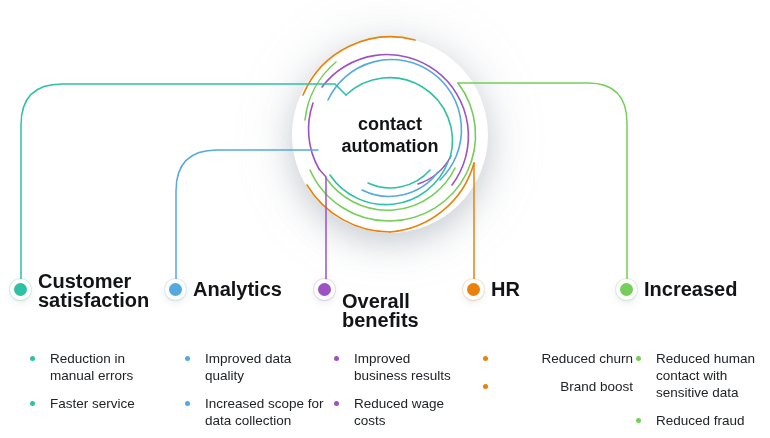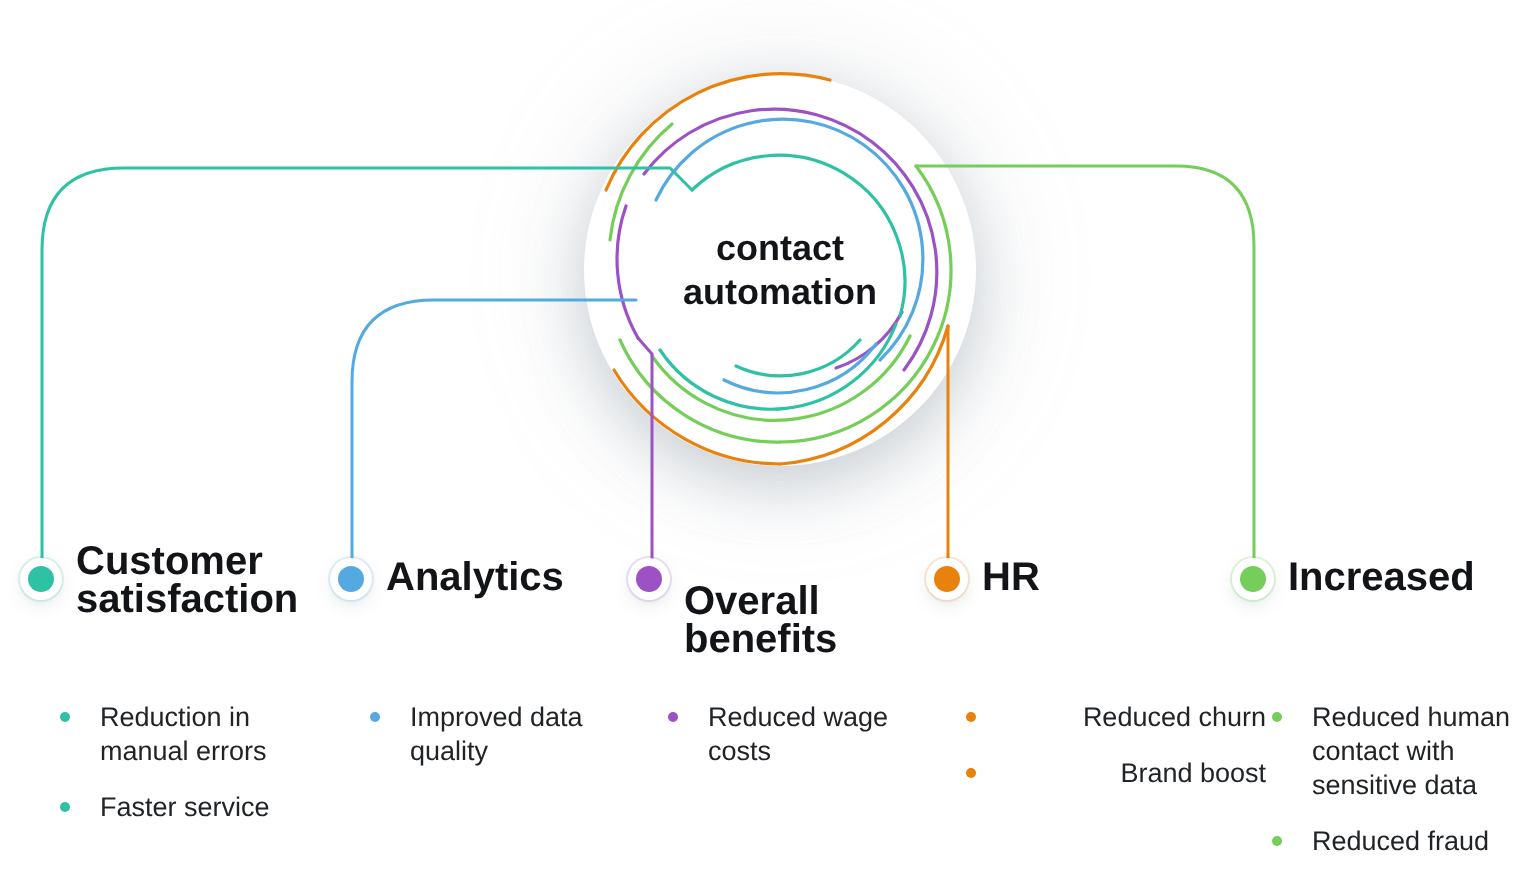--- a/index.html
+++ b/index.html
@@ -111,27 +111,29 @@
       <li>Reduction in manual errors</li>
       <li>Faster service</li>
     </ul>
   </div>
 
   <div class="section s1">
     <span class="knob"></span>
     <div class="sec-title title-1line">Analytics</div>
     <ul class="sec-items">
       <li>Improved data quality</li>
+      <li>Increased scope for data collection</li>
     </ul>
   </div>
 
   <div class="section s2">
     <span class="knob"></span>
     <div class="sec-title title-2line">Overall benefits</div>
     <ul class="sec-items">
+      <li>Improved business results</li>
       <li>Reduced wage costs</li>
     </ul>
   </div>
 
   <div class="section s3">
     <span class="knob"></span>
     <div class="sec-title title-1line">HR</div>
     <ul class="sec-items">
       <li>Reduced churn</li>
       <li>Brand boost</li>

